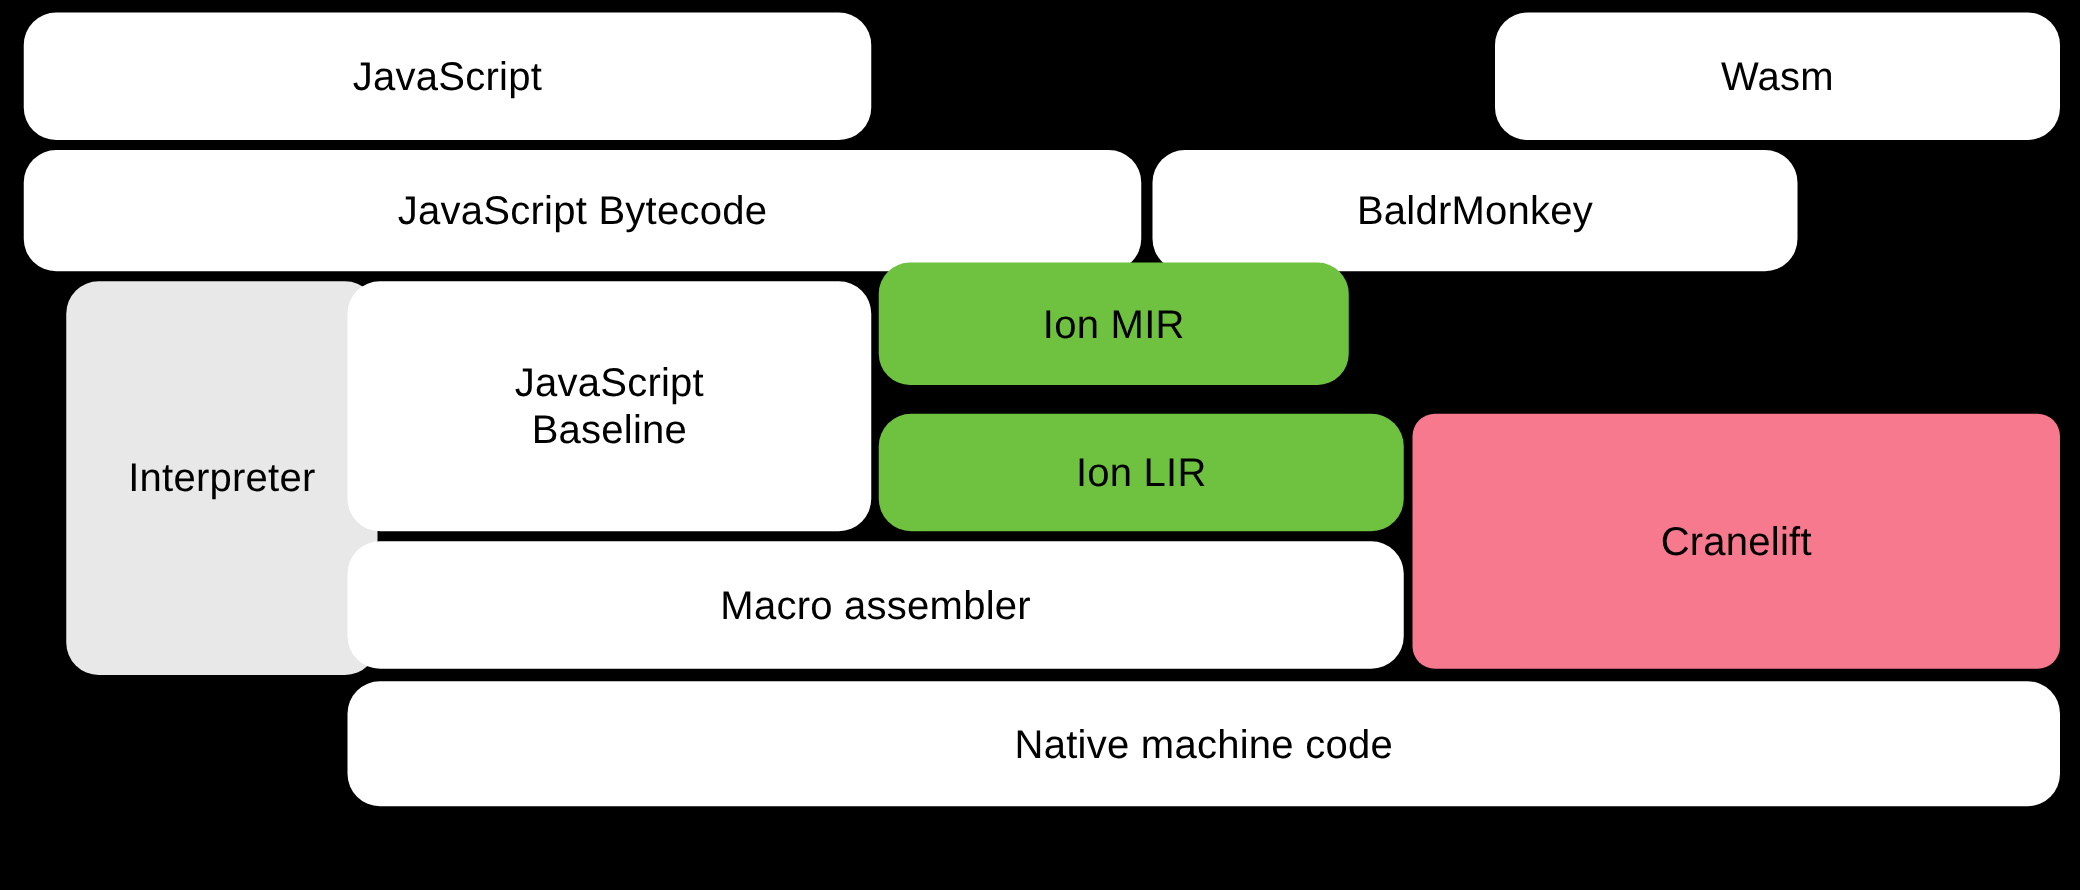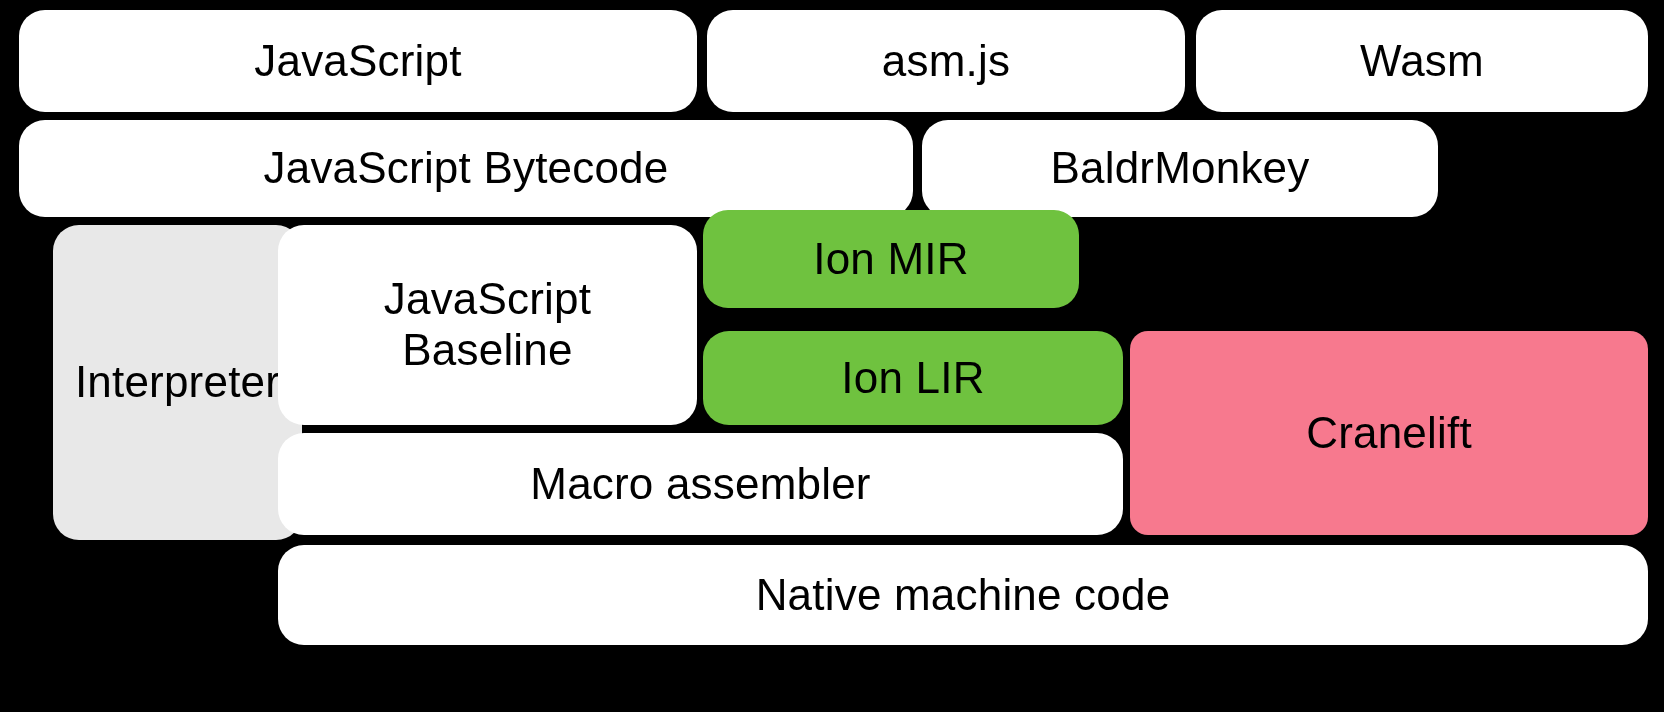--- a/index.html
+++ b/index.html
@@ -21,21 +21,21 @@
   .node {
     position: absolute;
     box-sizing: border-box;
     display: flex;
     align-items: center;
     justify-content: center;
     text-align: center;
     border-radius: 26px;
     color: #000000;
     font-family: "Liberation Sans", sans-serif;
-    font-size: 44px;
+    font-size: 32px;
     line-height: 1.15;
     font-weight: 400;
     letter-spacing: 0.2px;
     white-space: pre-line;
     user-select: none;
   }
 
   
   .n-javascript      { left: 19px;   top: 10px;  width: 678px;  height: 102px; }
   .n-asmjs           { left: 707px;  top: 10px;  width: 478px;  height: 102px; }
@@ -64,21 +64,20 @@
   .fill-green { background: #6fc23f; }
   .fill-pink  { background: #f7798e; border-radius: 18px; }
 </style>
 </head>
 <body>
 
 <div id="diagram">
 
   <div class="node fill-white n-javascript">JavaScript</div>
 
-  <div class="node fill-white n-asmjs">asm.js</div>
 
   <div class="node fill-white n-wasm">Wasm</div>
 
   <div class="node fill-white n-js-bytecode">JavaScript Bytecode</div>
 
   <div class="node fill-white n-baldrmonkey">BaldrMonkey</div>
 
   <div class="node fill-grey n-interpreter">Interpreter</div>
 
   <div class="node fill-white n-js-baseline">JavaScript

